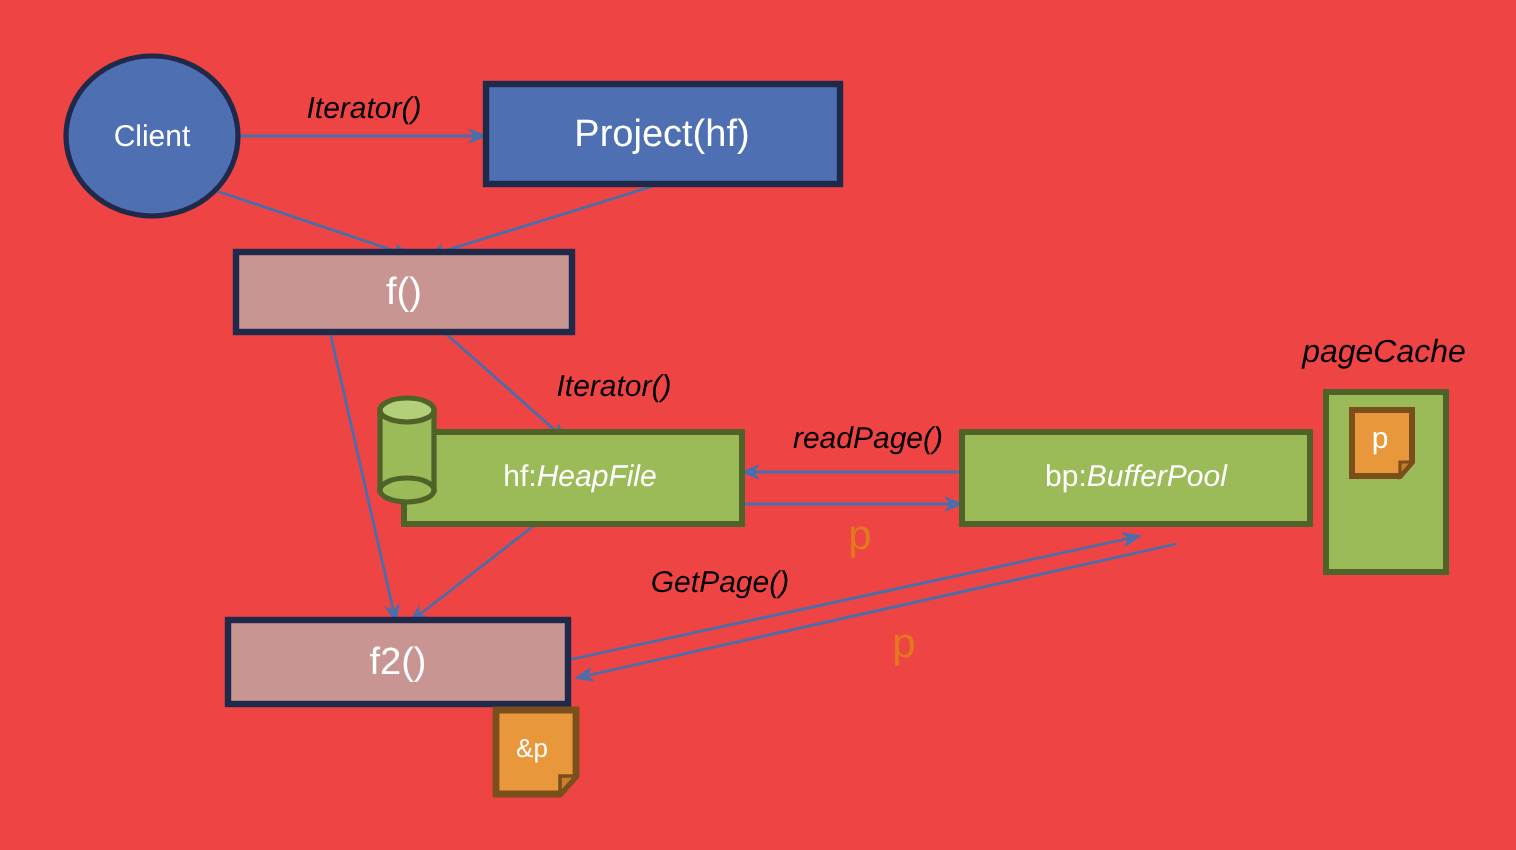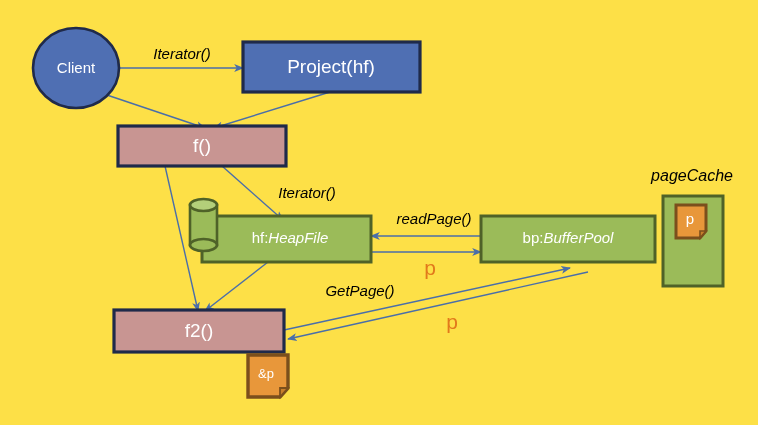--- a/index.html
+++ b/index.html
@@ -10,21 +10,21 @@
   body {
     width: 758px;
     height: 425px;
     font-family: "Liberation Sans", sans-serif;
     overflow: hidden;
   }
   #diagram-root {
     position: relative;
     width: 758px;
     height: 425px;
-    background: #fde047;
+    background: #ef4444;
   }
   svg.canvas {
     position: absolute;
     top: 0;
     left: 0;
     width: 758px;
     height: 425px;
   }
   .node-label {
     fill: #ffffff;

